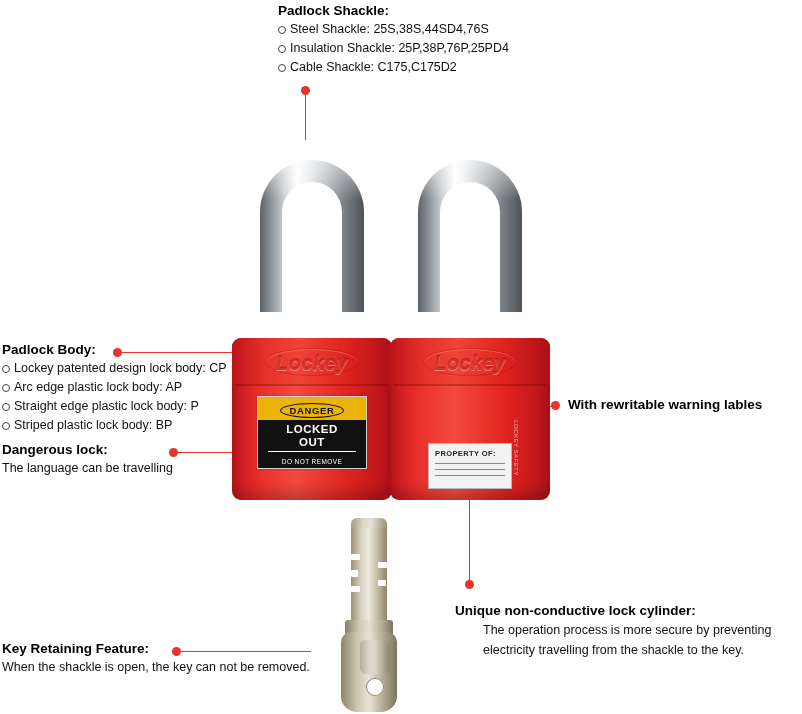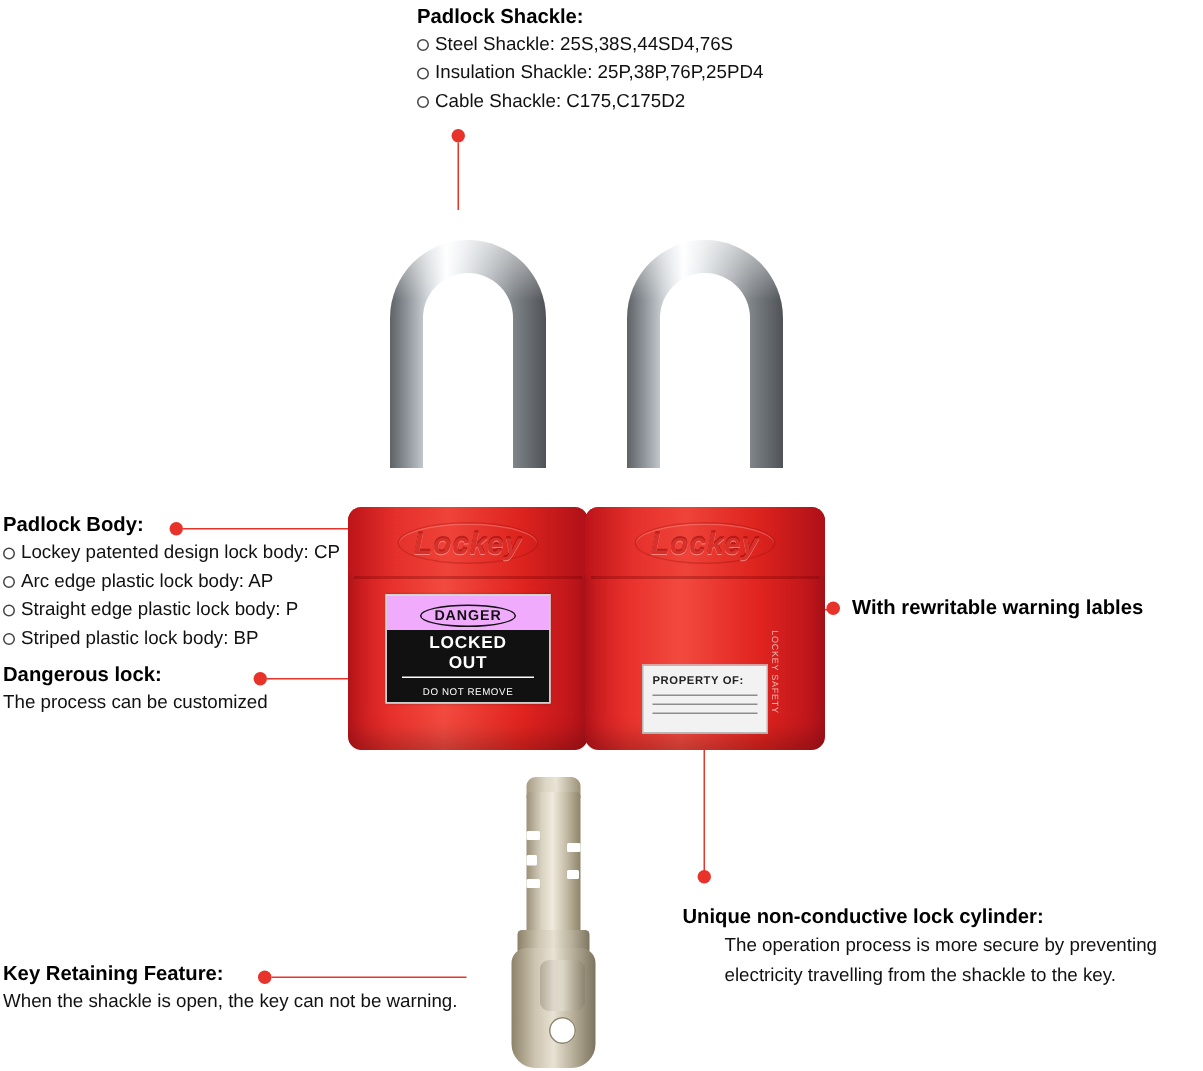--- a/index.html
+++ b/index.html
@@ -149,21 +149,21 @@
     position: absolute;
     left: 50%;
     transform: translateX(-50%);
     width: 108px;
     background: #ffffff;
     border: 1px solid #cfcfcf;
     text-align: center;
     box-shadow: 0 0 2px rgba(0,0,0,0.25);
   }
   .danger-top {
-    background: #f0abfc;
+    background: #eab308;
     padding: 3px 0 2px 0;
   }
   .danger-oval {
     display: inline-block;
     border: 1.6px solid #111;
     border-radius: 50%;
     padding: 1px 9px;
     font-size: 9.5px;
     font-weight: bold;
     letter-spacing: 0.6px;
@@ -311,41 +311,41 @@
     <div class="ann-line"><span class="bullet-ring"></span><span>Lockey patented design lock body: CP</span></div>
     <div class="ann-line"><span class="bullet-ring"></span><span>Arc edge plastic lock body: AP</span></div>
     <div class="ann-line"><span class="bullet-ring"></span><span>Straight edge plastic lock body: P</span></div>
     <div class="ann-line"><span class="bullet-ring"></span><span>Striped plastic lock body: BP</span></div>
   </div>
   <div class="lead lead-h" style="left:122px; top:352px; width:110px;"></div>
   <div class="dot" style="left:113px; top:348px;"></div>
 
   <div class="ann" style="left:2px; top:441px;">
     <div class="ann-title">Dangerous lock:</div>
-    <div class="ann-line">The process can be customized</div>
+    <div class="ann-line">The language can be travelling</div>
   </div>
   <div class="lead lead-h" style="left:178px; top:452px; width:80px;"></div>
   <div class="dot" style="left:169px; top:448px;"></div>
 
   <div class="ann" style="left:568px; top:396px;">
     <div class="ann-title">With rewritable warning lables</div>
   </div>
   <div class="lead lead-h" style="left:498px; top:406px; width:58px;"></div>
   <div class="dot" style="left:551px; top:401px;"></div>
 
   <div class="ann" style="left:455px; top:602px; width:330px;">
     <div class="ann-title">Unique non-conductive lock cylinder:</div>
     <div class="ann-line wrap" style="line-height:20px;margin-left:28px;">The operation process is more secure by preventing electricity travelling from the shackle to the key.</div>
   </div>
   <div class="lead lead-v" style="left:469px; top:500px; height:82px;"></div>
   <div class="dot" style="left:465px; top:580px;"></div>
 
   <div class="ann" style="left:2px; top:640px;">
     <div class="ann-title">Key Retaining Feature:</div>
-    <div class="ann-line">When the shackle is open, the key can not be warning.</div>
+    <div class="ann-line">When the shackle is open, the key can not be removed.</div>
   </div>
   <div class="lead lead-h" style="left:181px; top:651px; width:130px;"></div>
   <div class="dot" style="left:172px; top:647px;"></div>
 
   <div class="padlock" style="left:232px; top:160px; width:160px; height:340px;">
     <div class="shackle">
       <div class="shackle-outer"></div>
       <div class="shackle-inner"></div>
       <div class="shackle-shadow"></div>
     </div>

